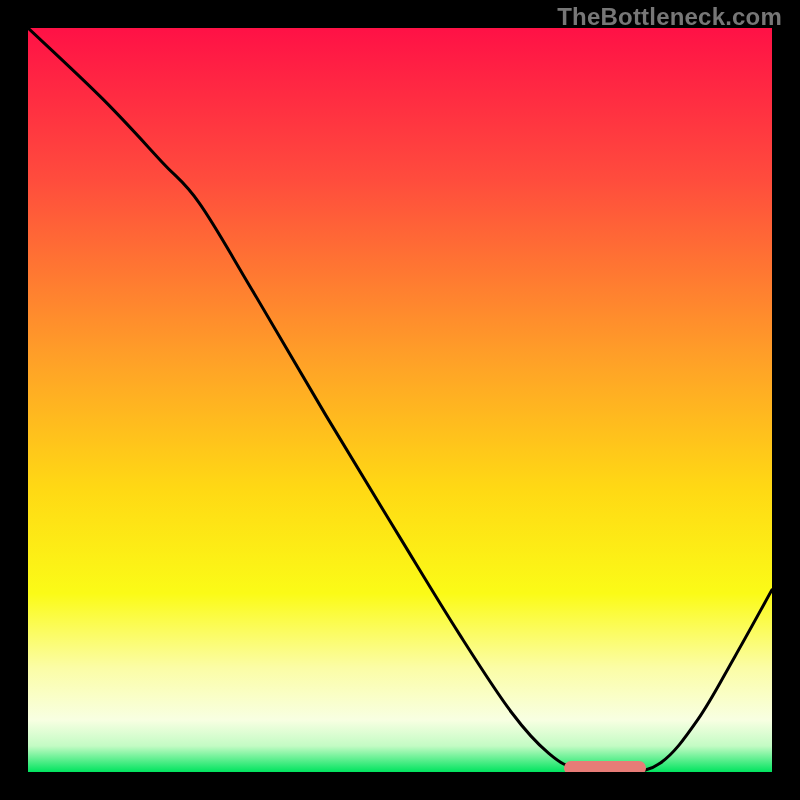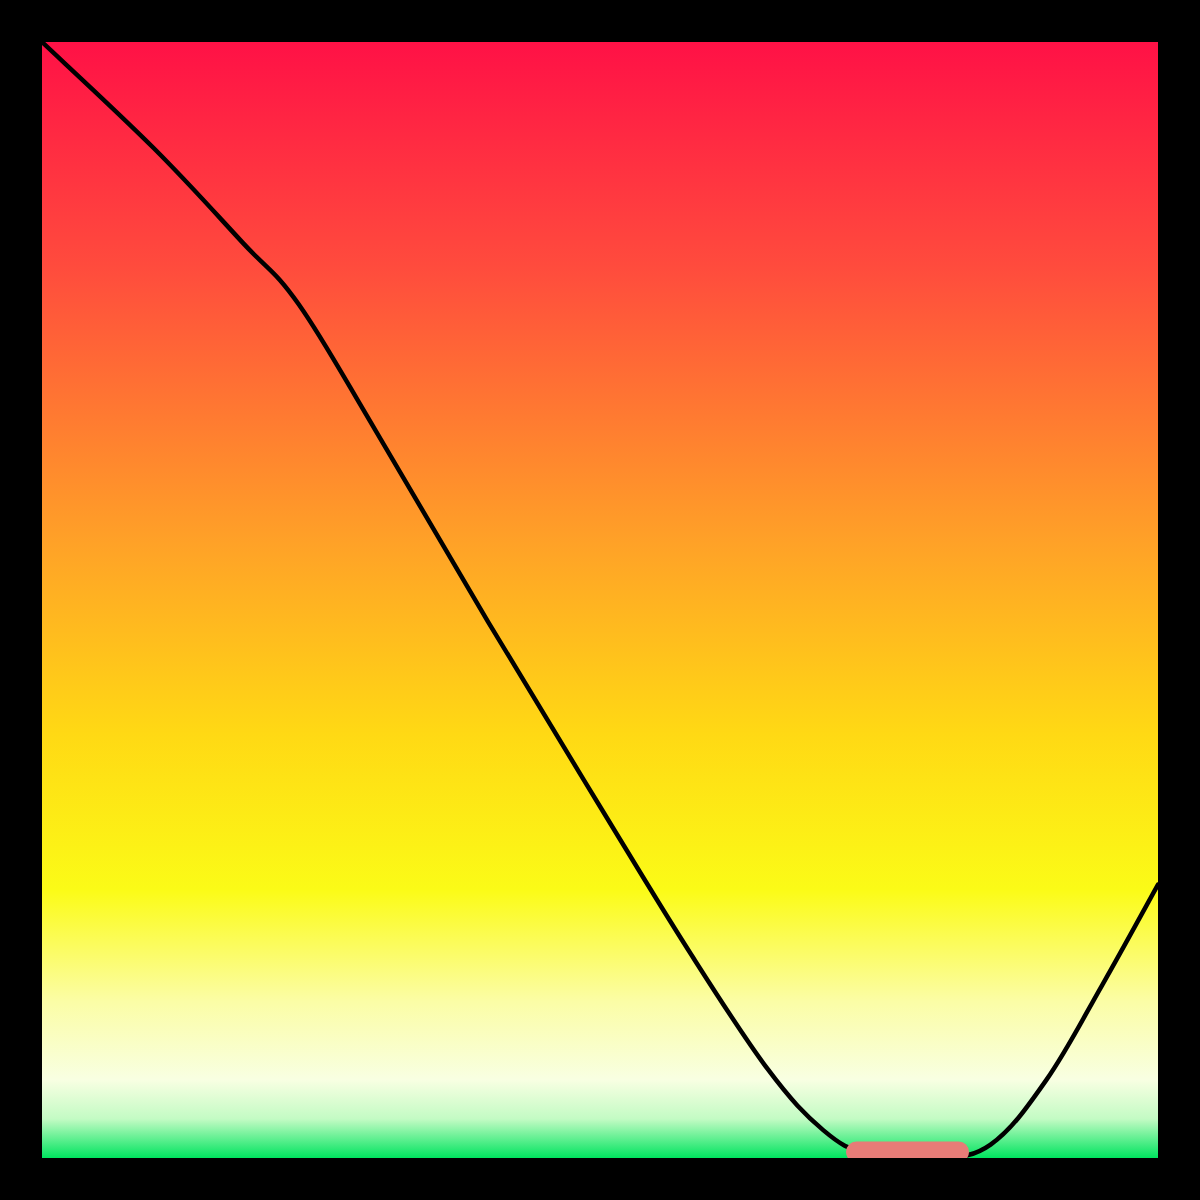--- a/index.html
+++ b/index.html
@@ -54,20 +54,21 @@
     position: absolute;
     background: #e77c77;
     border-radius: 7px;
     height: 14px;
   }
 </style>
 </head>
 <body>
 
 <div class="frame">
+  <div class="watermark">TheBottleneck.com</div>
   <div class="plot">
     <div class="gradient" id="gradient" style="background: linear-gradient(rgb(255, 17, 70) 0%, rgb(255, 75, 61) 20%, rgb(255, 162, 39) 45%, rgb(255, 217, 20) 62%, rgb(251, 251, 23) 76%, rgb(251, 253, 166) 86%, rgb(248, 255, 226) 93%, rgb(195, 251, 196) 96.5%, rgb(0, 228, 95) 100%);"></div>
     <svg class="curve" id="curve" viewBox="0 0 744 744" preserveAspectRatio="none">
         <path d="M 0 0 C 13.392000000000001 12.72239999999999, 50.29440000000001 46.57439999999994, 74.4 70.67999999999995 C 98.5056 94.78559999999996, 116.51039999999999 115.17120000000006, 133.92 133.92000000000007 C 151.32959999999997 152.6688000000001, 155.0496 152.07360000000006, 171.12 174.84000000000003 C 187.1904 197.6064, 200.43359999999998 222.2328, 223.2 260.4 C 245.9664 298.56719999999996, 270.81600000000003 342.0168, 297.6 386.88 C 324.384 431.7432, 347.8944 470.1336, 372 509.64 C 396.1056 549.1464, 411.43199999999996 574.8888000000001, 431.52 606.36 C 451.608 637.8312, 467.5296 663.0528, 483.6 684.48 C 499.67040000000003 705.9072, 508.74719999999996 715.22208, 520.8 725.4 C 532.8527999999999 735.57792, 537.1679999999999 737.676, 550.56 741.024 C 563.952 744.372, 580.4688 745.07136, 595.2 744 C 609.9312000000001 742.92864, 619.008 744.4464, 632.4 735.072 C 645.7919999999999 725.6976, 656.2080000000001 711.07056, 669.6 691.92 C 682.992 672.7694399999999, 693.4079999999999 652.1160000000001, 706.8 628.6800000000001 C 720.192 605.244, 737.304 573.7728000000001, 744 561.72" fill="none" stroke="#000000" stroke-width="3" stroke-linecap="round" stroke-linejoin="round"></path>
       </svg>
     <div class="marker" id="marker" style="left: 535.68px; width: 81.84px; top: 733.28px;"></div>
   </div>
 </div>
 
 </body></html>

